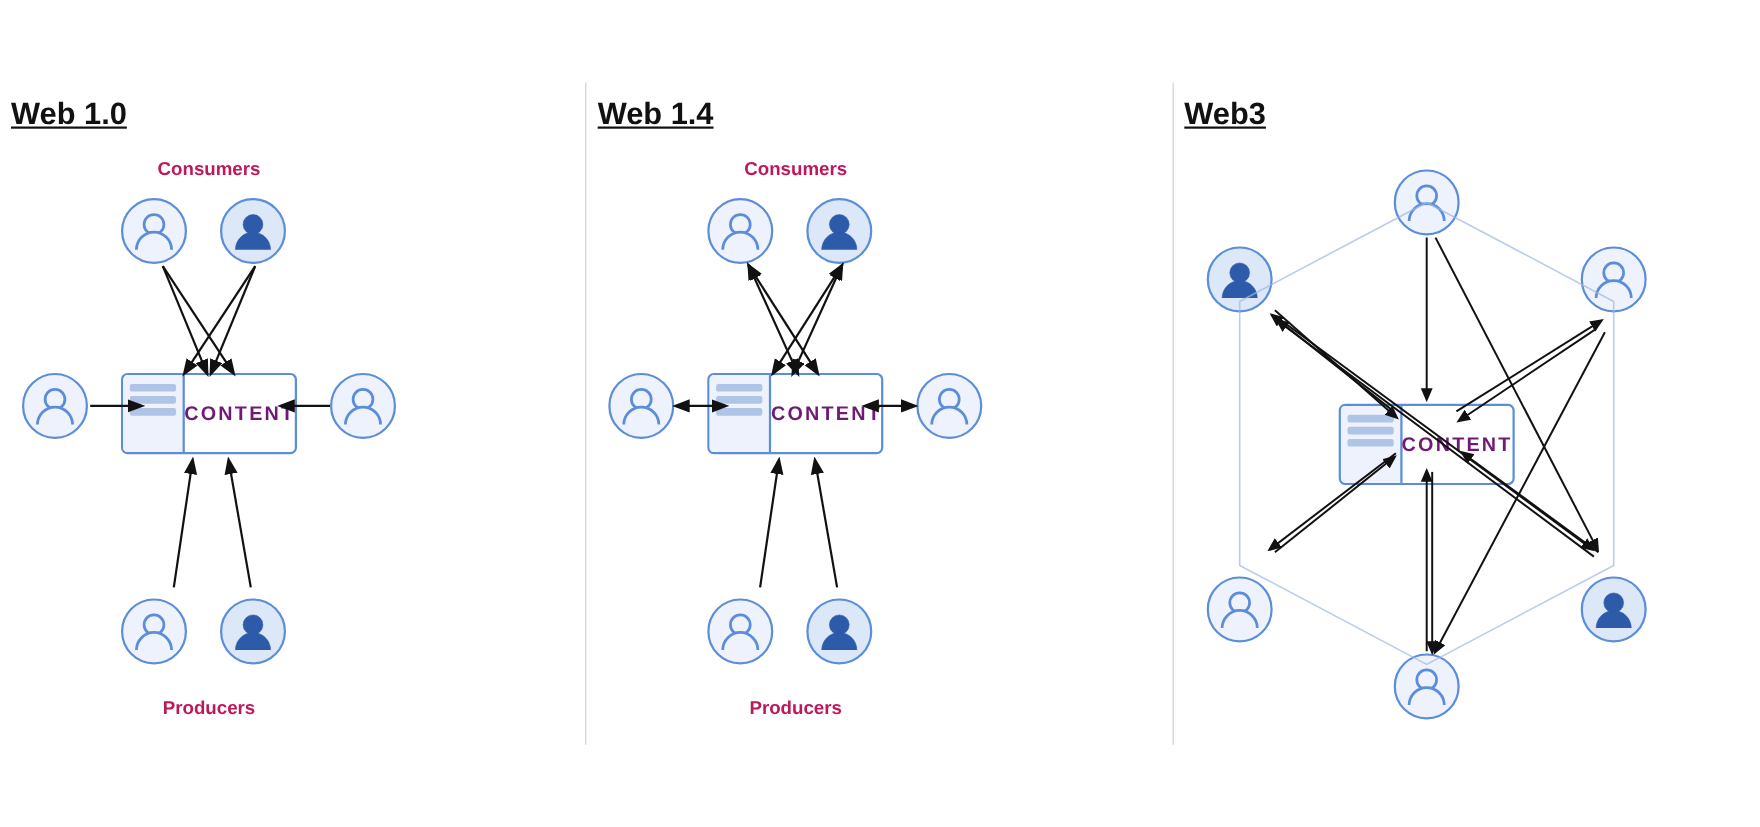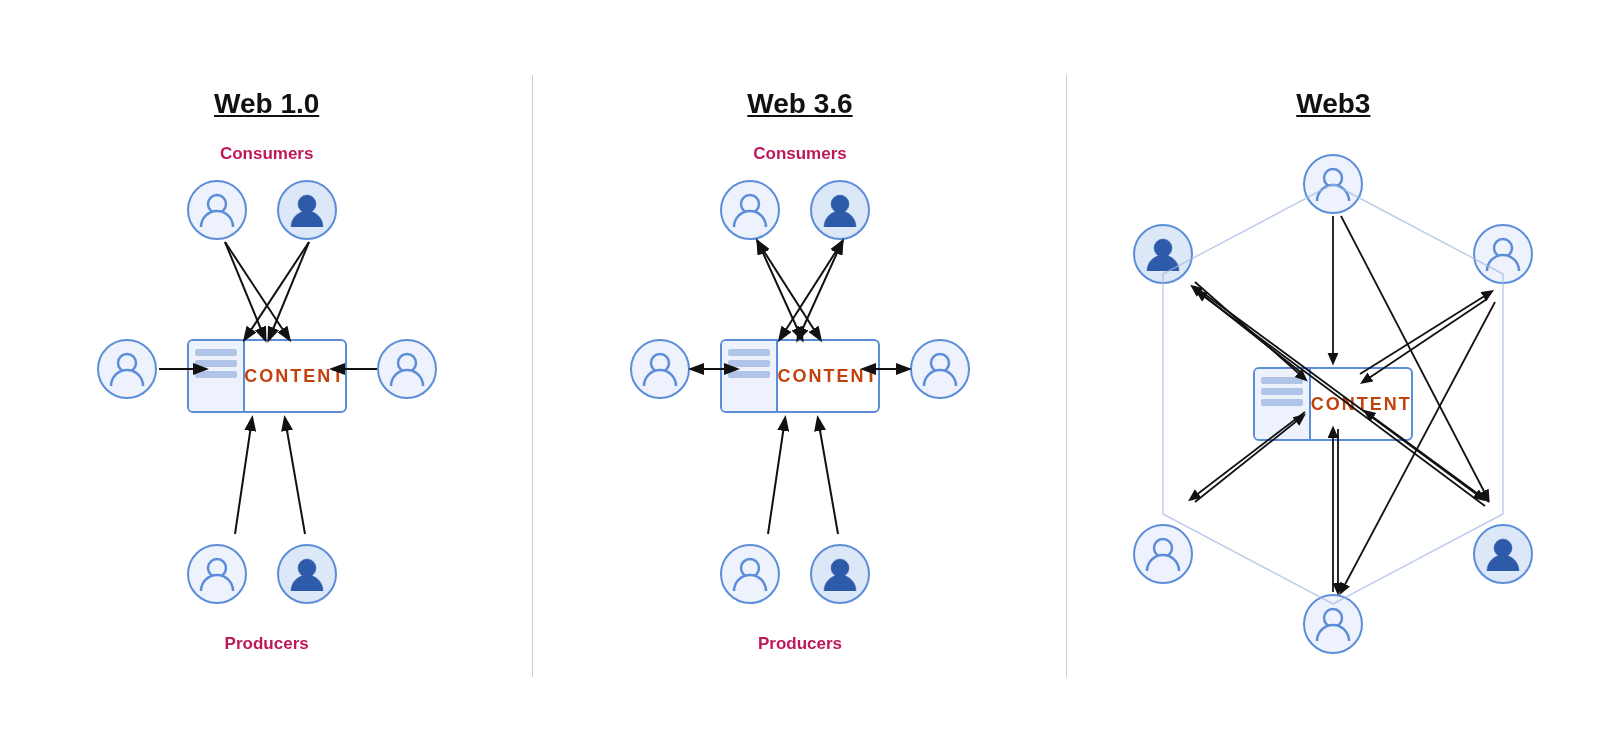--- a/index.html
+++ b/index.html
@@ -18,25 +18,24 @@
       flex-direction: row;
       align-items: center;
       justify-content: center;
       width: 100%;
       height: 100%;
       gap: 0;
     }
     .section {
       display: flex;
       flex-direction: column;
-      align-items: center;
       justify-content: center;
       flex: 1;
       height: 100%;
-      padding: 20px 26px;
+      padding: 20px 10px;
       position: relative;
     }
     .section:not(:last-child)::after {
       content: '';
       position: absolute;
       right: 0;
       top: 10%;
       height: 80%;
       width: 1px;
       background: #ccc;
@@ -105,21 +104,21 @@
       border-radius: 2px;
     }
     .content-main {
       width: 100px;
       height: 70px;
       display: flex;
       align-items: center;
       justify-content: center;
       font-size: 18px;
       font-weight: 700;
-      color: #c2410c;
+      color: #701a75;
       letter-spacing: 2px;
     }
     
     .role-label {
       font-size: 17px;
       font-weight: 600;
       color: #be185d;
       position: absolute;
     }
     
@@ -236,21 +235,21 @@
         <line x1="290" y1="225" x2="246" y2="225" stroke="#111" stroke-width="2" marker-end="url(#arr1)"></line>
 
         <line x1="148" y1="390" x2="165" y2="275" stroke="#111" stroke-width="2" marker-end="url(#arr1)"></line>
 
         <line x1="218" y1="390" x2="198" y2="275" stroke="#111" stroke-width="2" marker-end="url(#arr1)"></line>
       </svg>
     </div>
   </div>
 
   <div class="section">
-    <div class="section-title">Web 3.6</div>
+    <div class="section-title">Web 1.4</div>
     <div class="diagram" style="width:360px;height:520px;position:relative;">
 
       <span class="role-label" style="top:0px;left:50%;transform:translateX(-50%);">Consumers</span>
 
       <div class="user-icon" style="top:36px;left:100px;">
         <div class="user-circle">
           <svg viewBox="0 0 42 42" fill="none" xmlns="http://www.w3.org/2000/svg">
             <circle cx="21" cy="15" r="9" stroke="#5b8dd9" stroke-width="2.5" fill="#eef2fc"></circle>
             <path d="M5 38c0-8.837 7.163-16 16-16s16 7.163 16 16" stroke="#5b8dd9" stroke-width="2.5" fill="#eef2fc"></path>
           </svg>

